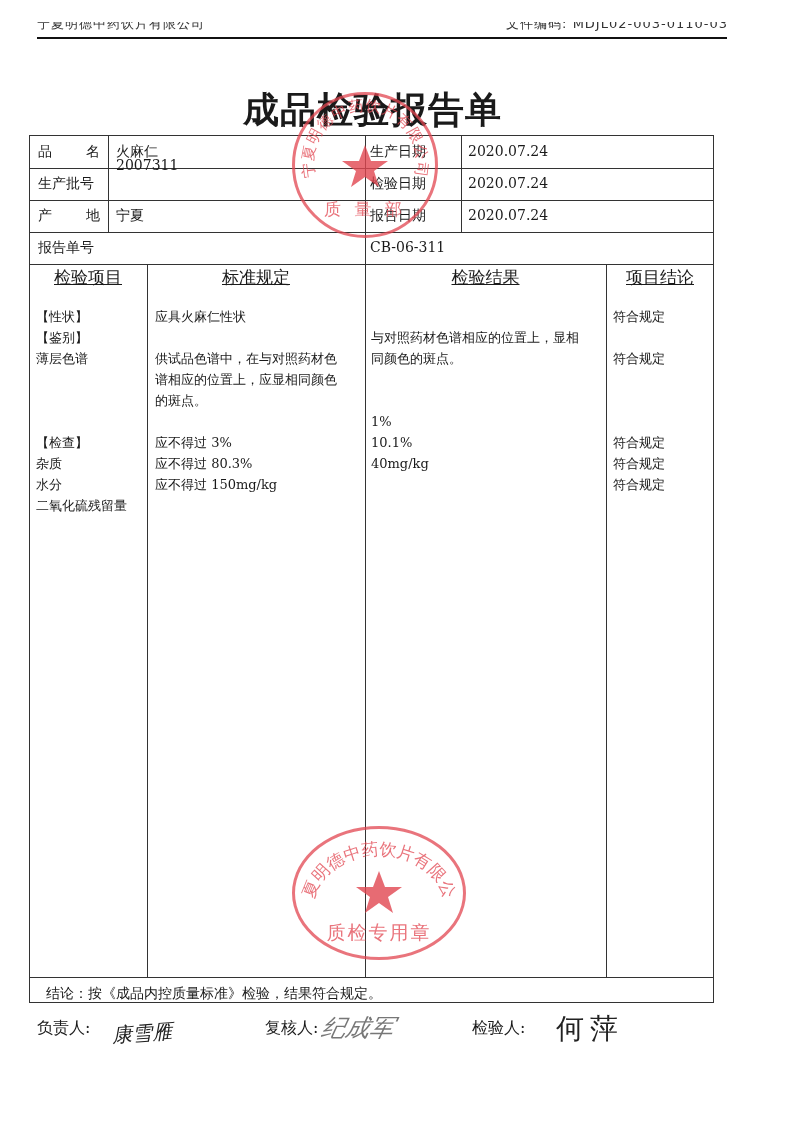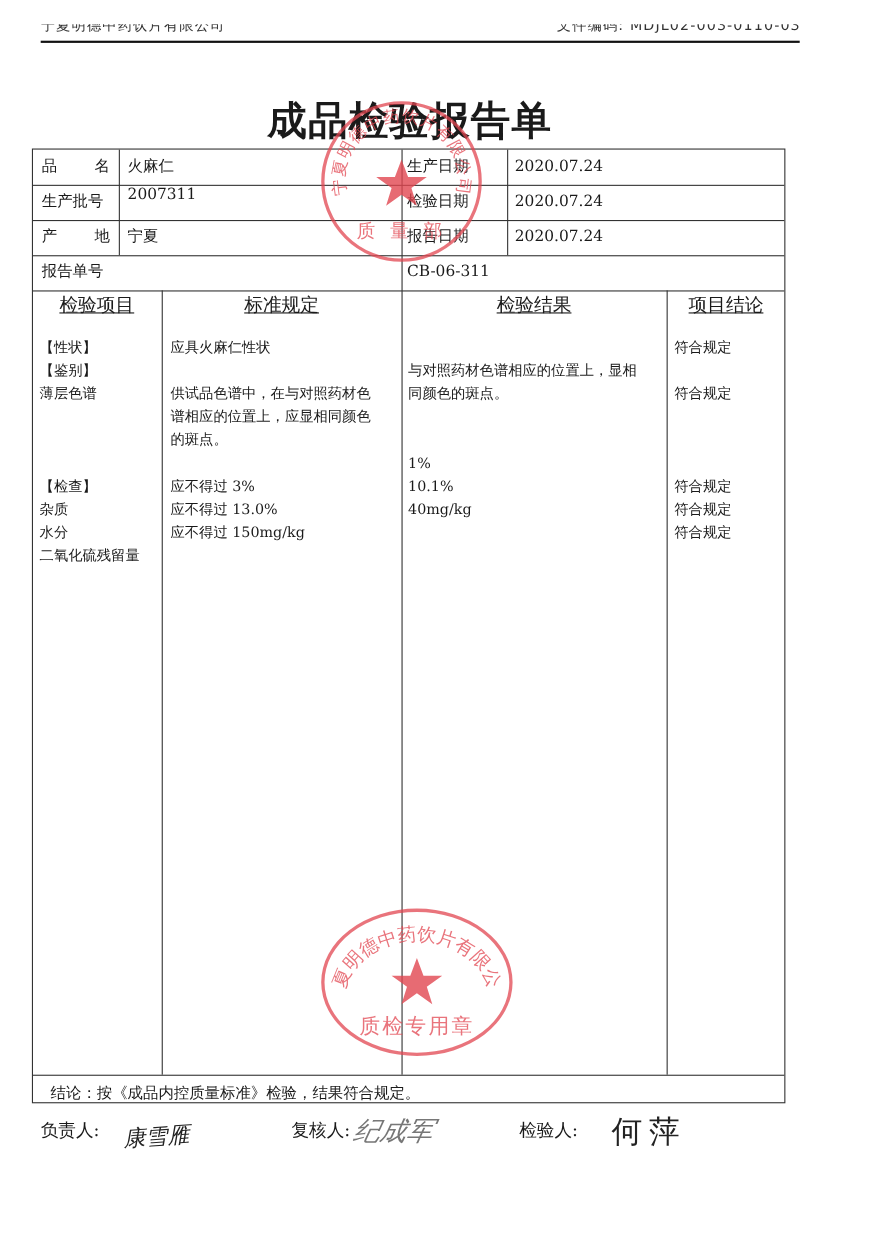--- a/index.html
+++ b/index.html
@@ -60,21 +60,21 @@
   <div class="lbl-spread">
       <span>品</span>
       <span>名</span>
     </div>
 </div>
 <div class="cell" style="left:116px;top:141px">火麻仁</div>
 <div class="cell" style="left:370px;top:141px">生产日期</div>
 <div class="cell mono" style="left:468px;top:141px">2020.07.24</div>
 
 <div class="cell" style="left:38px;top:173px">生产批号</div>
-<div class="cell mono" style="left:116px;top:167px">2007311</div>
+<div class="cell mono" style="left:116px;top:155px">2007311</div>
 <div class="cell" style="left:370px;top:173px">检验日期</div>
 <div class="cell mono" style="left:468px;top:173px">2020.07.24</div>
 
 <div class="cell" style="left:38px;top:205px">
   <div class="lbl-spread">
       <span>产</span>
       <span>地</span>
     </div>
 </div>
 <div class="cell" style="left:116px;top:205px">宁夏</div>
@@ -101,21 +101,21 @@
 </div>
 
 <div class="body-text" style="left:155px;top:306px">
   <div>应具火麻仁性状</div>
   <div style="height:21px"></div>
   <div>供试品色谱中，在与对照药材色</div>
   <div>谱相应的位置上，应显相同颜色</div>
   <div>的斑点。</div>
   <div style="height:21px"></div>
   <div>应不得过 3%</div>
-  <div>应不得过 13.0%</div>
+  <div>应不得过 80.3%</div>
   <div>应不得过 150mg/kg</div>
 </div>
 
 <div class="body-text" style="left:371px;top:306px">
   <div style="height:21px"></div>
   <div>与对照药材色谱相应的位置上，显相</div>
   <div>同颜色的斑点。</div>
   <div style="height:42px"></div>
   <div>1%</div>
   <div>10.1%</div>

